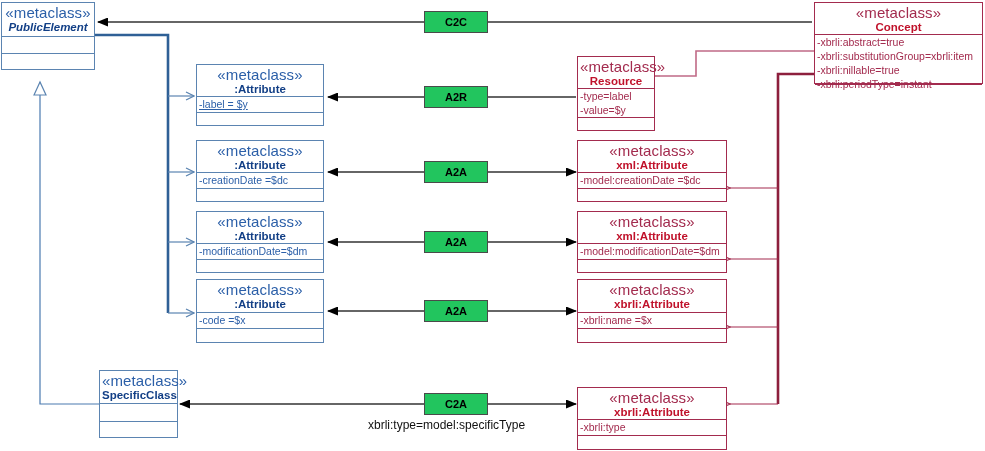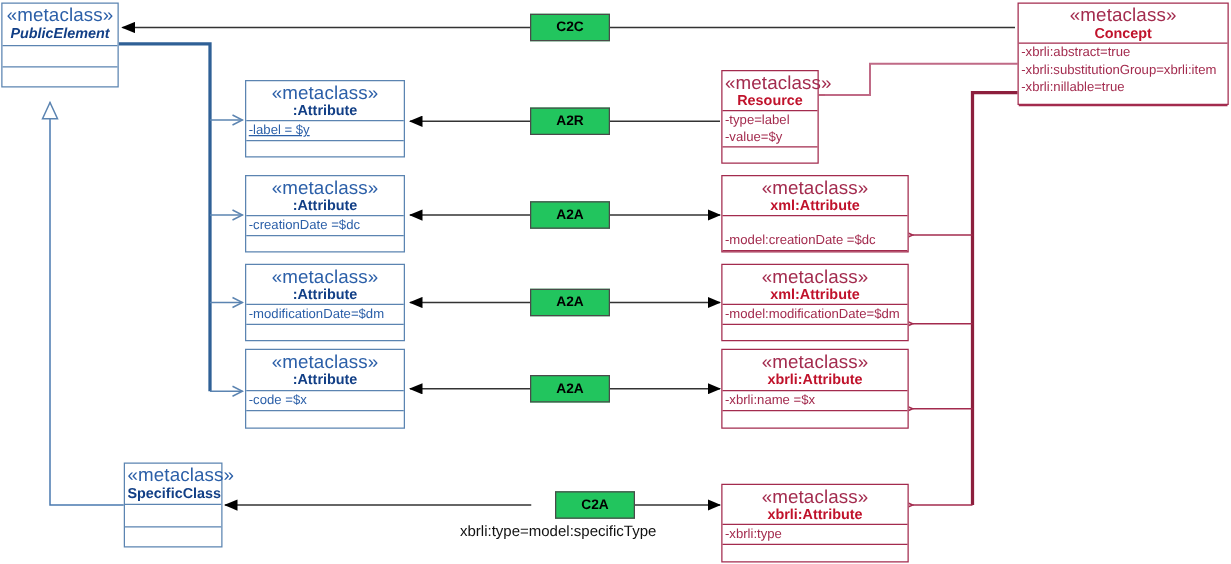--- a/index.html
+++ b/index.html
@@ -169,41 +169,42 @@
 
   <div class="umlbox red" style="left:814px;top:2px;width:169px;height:82px;">
     <div class="hdr" style="height:32px;">
       <div class="meta">«metaclass»</div>
       <div class="nm">Concept</div>
     </div>
     <div class="attrs" style="height:50px;">
       <div class="attr">-xbrli:abstract=true</div>
       <div class="attr">-xbrli:substitutionGroup=xbrli:item</div>
       <div class="attr">-xbrli:nillable=true</div>
+      <div class="attr">-xbrli:periodType=instant</div>
     </div>
   </div>
 
   <div class="umlbox red" style="left:577px;top:56px;width:78px;height:75px;">
     <div class="hdr" style="height:32px;">
       <div class="meta">«metaclass»</div>
       <div class="nm">Resource</div>
     </div>
     <div class="attrs" style="height:29px;">
       <div class="attr">-type=label</div>
       <div class="attr">-value=$y</div>
     </div>
     <div class="ops" style="height:12px;"></div>
   </div>
 
   <div class="umlbox red" style="left:577px;top:140px;width:150px;height:62px;">
     <div class="hdr" style="height:32px;">
       <div class="meta">«metaclass»</div>
       <div class="nm">xml:Attribute</div>
     </div>
-    <div class="attrs" style="height:16px;margin-top:12px;">
+    <div class="attrs" style="height:16px;">
       <div class="attr">-model:creationDate =$dc</div>
     </div>
     <div class="ops" style="height:12px;"></div>
   </div>
 
   <div class="umlbox red" style="left:577px;top:211px;width:150px;height:62px;">
     <div class="hdr" style="height:32px;">
       <div class="meta">«metaclass»</div>
       <div class="nm">xml:Attribute</div>
     </div>
@@ -238,17 +239,17 @@
   <div class="conn-label" style="left:424px;top:11px;width:64px;height:22px;">C2C</div>
 
   <div class="conn-label" style="left:424px;top:86px;width:64px;height:22px;">A2R</div>
 
   <div class="conn-label" style="left:424px;top:161px;width:64px;height:22px;">A2A</div>
 
   <div class="conn-label" style="left:424px;top:231px;width:64px;height:22px;">A2A</div>
 
   <div class="conn-label" style="left:424px;top:300px;width:64px;height:22px;">A2A</div>
 
-  <div class="conn-label" style="left:444px;top:393px;width:64px;height:22px;">C2A</div>
+  <div class="conn-label" style="left:424px;top:393px;width:64px;height:22px;">C2A</div>
 
   <div class="edge-note" style="left:368px;top:418px;">xbrli:type=model:specificType</div>
 
 </div>
 
 </body></html>

